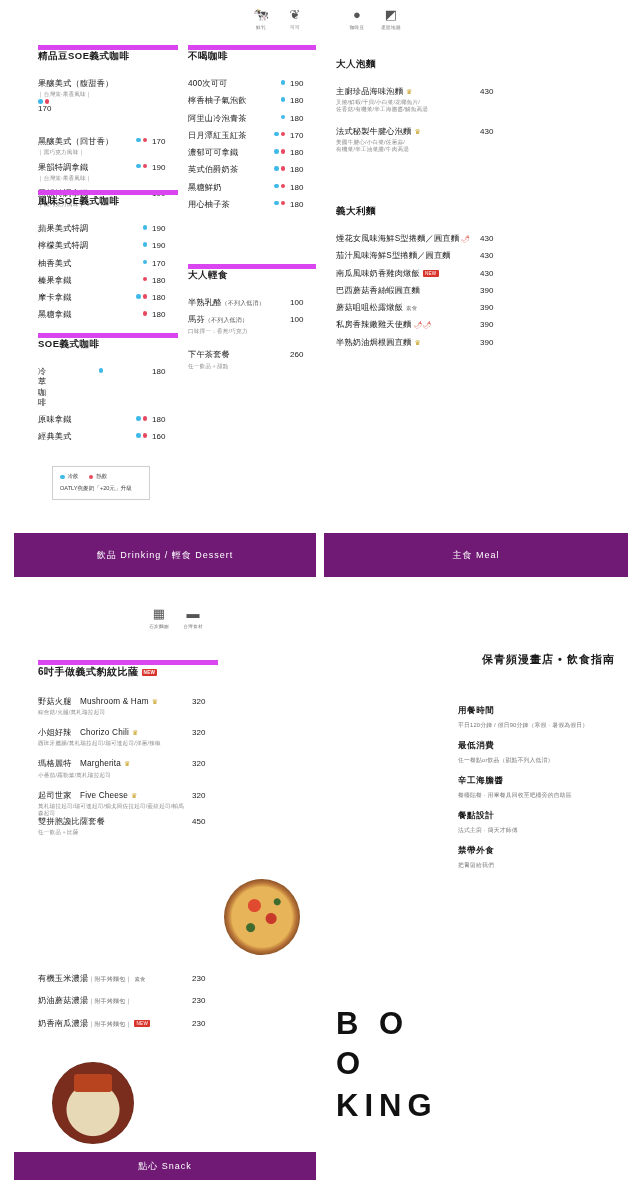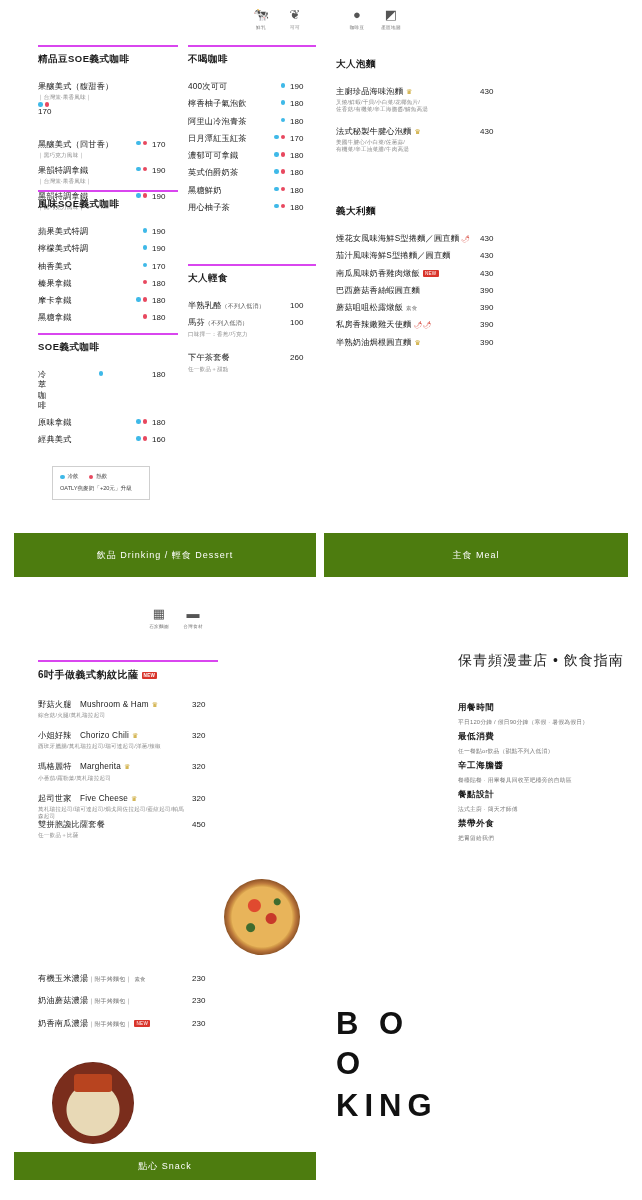--- a/index.html
+++ b/index.html
@@ -14,22 +14,21 @@
     overflow: hidden;
   }
   .page { position: relative; width: 642px; height: 1200px; }
 
   
   .sec-title {
     font-size: 9.5px;
     font-weight: bold;
     letter-spacing: .5px;
     padding-bottom: 4px;
-    border-top: 2px solid #d946ef;
-    padding-top: 6px;
+    border-top: 5px solid #d946ef;
   }
   .sec-title.noline { border-top: none; padding-top: 0; }
   .row {
     display: flex;
     align-items: flex-start;
     margin-top: 7px;
     font-size: 8px;
     line-height: 1.25;
   }
   .row .nm { flex: 1 1 auto; padding-right: 4px; }
@@ -61,34 +60,34 @@
   
   .legend {
     position:absolute; left: 52px; top: 466px; width: 98px;
     border: 1px solid #cfcfcf; padding: 6px 7px; font-size: 5.6px; color:#444;
   }
   .legend .lrow { display:flex; gap:10px; align-items:center; margin-bottom: 4px; }
   .legend .lrow span.t { font-size: 5.6px; }
 
   
   .bar {
-    position: absolute; background: #4d7c0f; color:#fff;
+    position: absolute; background: #701a75; color:#fff;
     display:flex; align-items:center; justify-content:center;
     font-size: 9px; letter-spacing: 1px;
   }
 
   
   .booking {
     position:absolute; font-weight: bold; letter-spacing: 6px;
     font-size: 31px; line-height: 1.0; color:#111;
   }
 
   
-  .guide-title { font-size: 14px; font-weight: normal; letter-spacing: 1px; }
-  .guide-item { margin-top: 4px; }
+  .guide-title { font-size: 11px; font-weight: bold; letter-spacing: 1px; margin-left: 24px; }
+  .guide-item { margin-top: 10px; }
   .guide-item .h { font-size: 8.5px; font-weight: bold; letter-spacing: .6px; }
   .guide-item .d { font-size: 5.8px; color:#777; margin-top: 4px; letter-spacing: .2px; }
 
   
   .photo { position:absolute; border-radius: 50%; overflow:hidden; }
   .pizza {
     width: 76px; height: 76px; left: 224px; top: 879px;
     background:
       radial-gradient(circle at 40% 35%, #e04a2f 0 6px, transparent 7px),
       radial-gradient(circle at 62% 52%, #c8392a 0 5px, transparent 6px),

